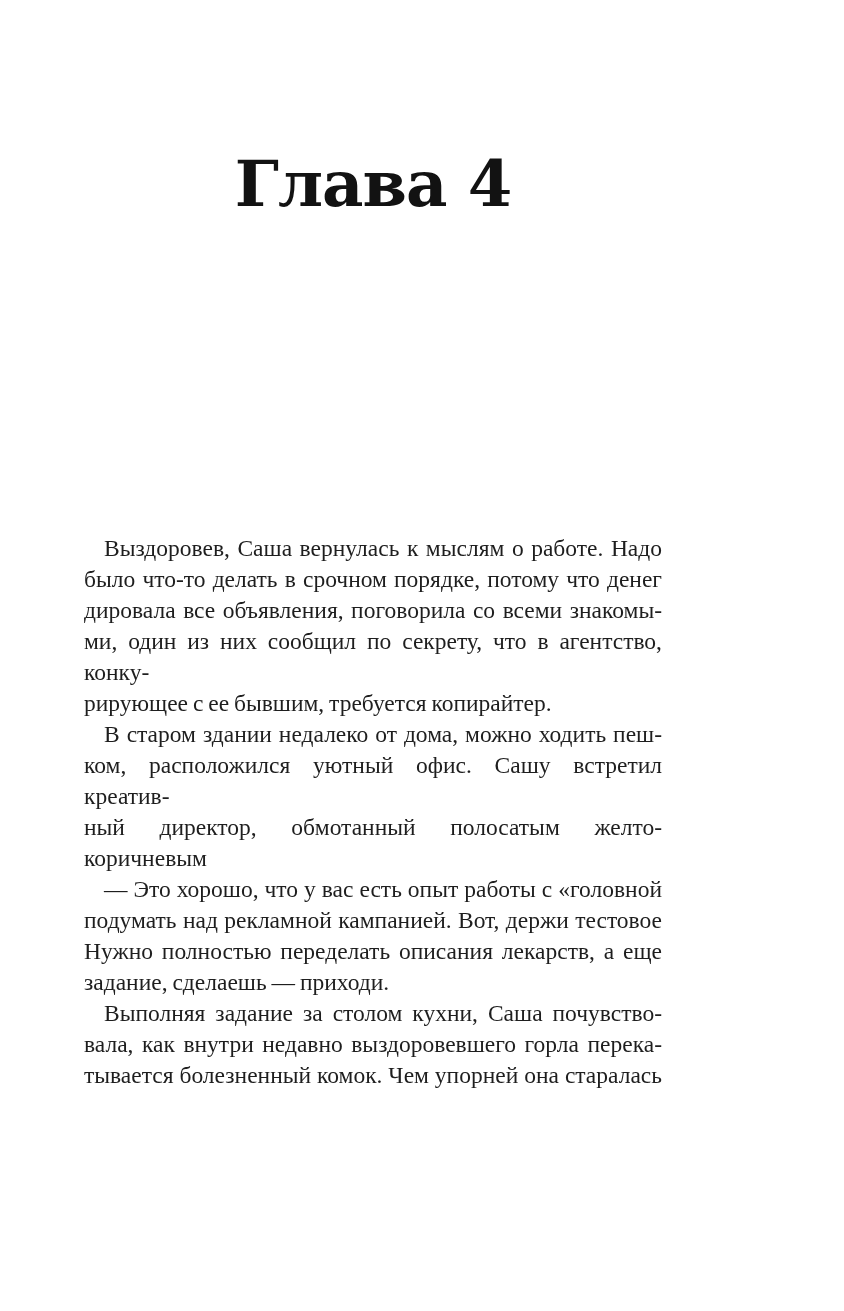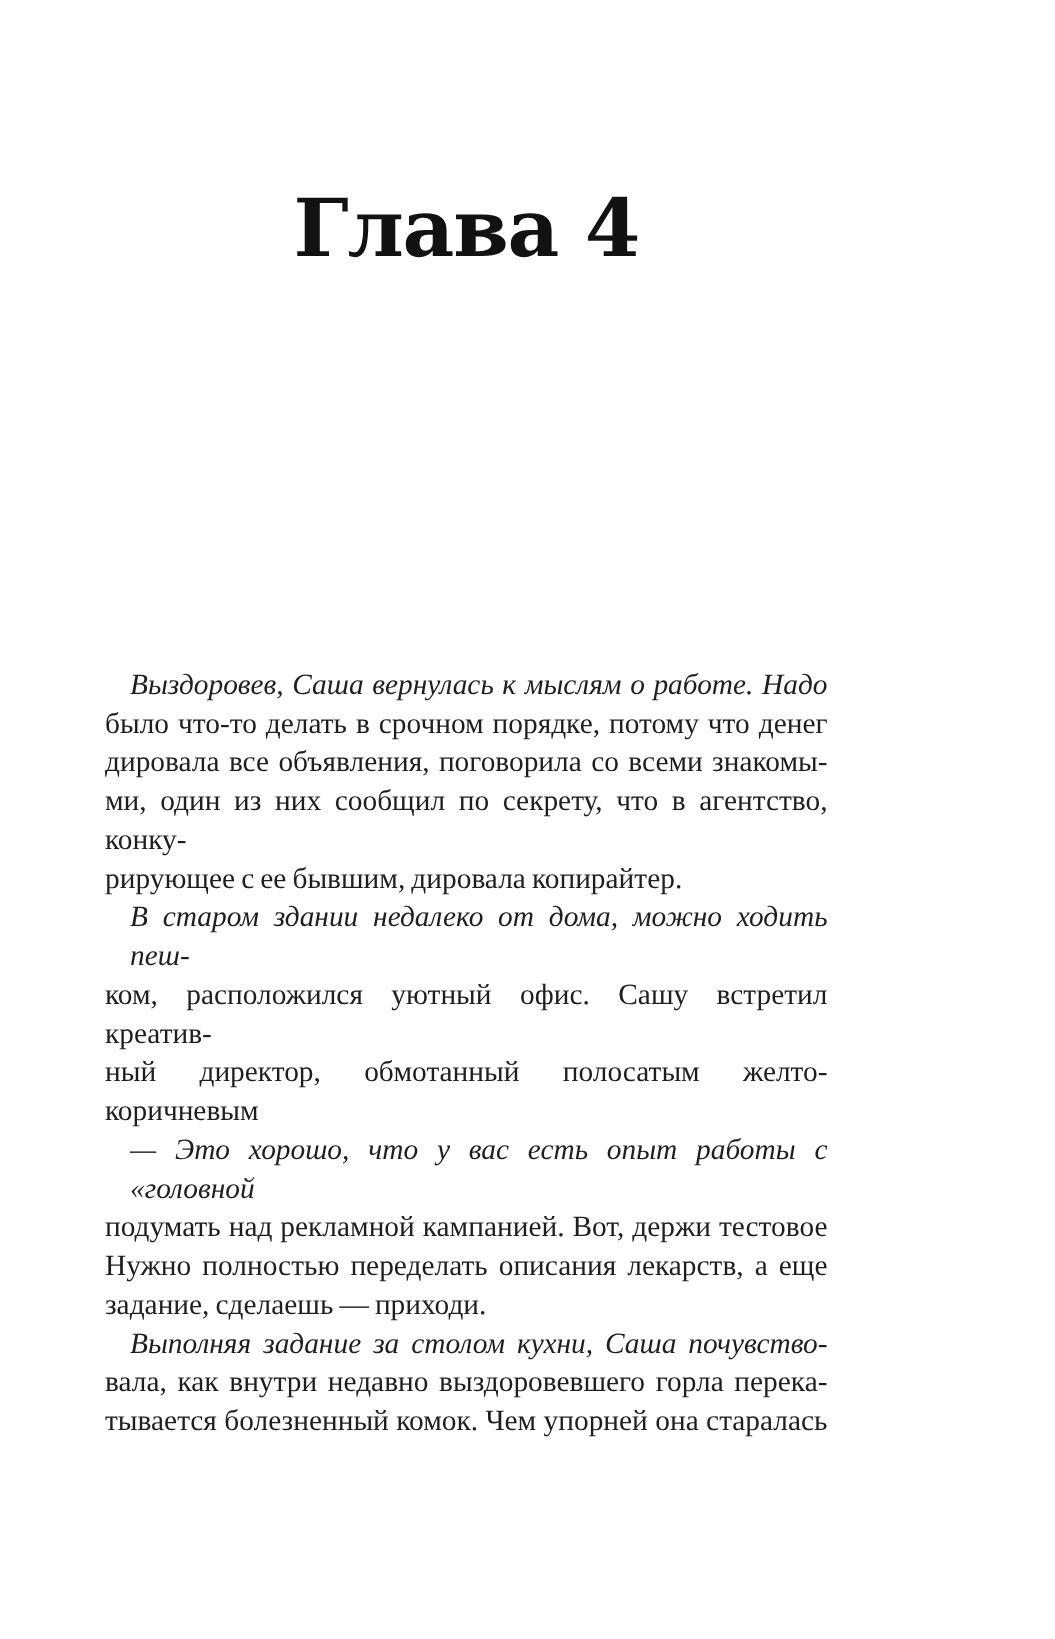--- a/index.html
+++ b/index.html
@@ -49,37 +49,36 @@
   .line {
     text-align: justify;
     text-align-last: left;
   }
   .line.j {
     text-align-last: justify;
     text-justify: inter-word;
   }
   .line.first {
     padding-left: 20px;
-    font-style: italic;
   }
 </style>
 </head>
 <body>
 
 <div class="page" style="background: rgb(255, 255, 255);">
   <h1 class="chapter-title" style="color: rgb(18, 18, 18);">Глава 4</h1>
   <div class="body-text" style="color: rgb(30, 30, 30);">
       <div class="para">
         <div class="line first j">Выздоровев, Саша вернулась к мыслям о работе. Надо</div>
         <div class="line j">было что-то делать в срочном порядке, потому что денег</div>
       </div>
       <div class="para">
         <div class="line j">дировала все объявления, поговорила со всеми знакомы-</div>
         <div class="line j">ми, один из них сообщил по секрету, что в агентство, конку-</div>
-        <div class="line">рирующее с ее бывшим, дировала копирайтер.</div>
+        <div class="line">рирующее с ее бывшим, требуется копирайтер.</div>
       </div>
       <div class="para">
         <div class="line first j">В старом здании недалеко от дома, можно ходить пеш-</div>
         <div class="line j">ком, расположился уютный офис. Сашу встретил креатив-</div>
         <div class="line j">ный директор, обмотанный полосатым желто-коричневым</div>
       </div>
       <div class="para">
         <div class="line first j">— Это хорошо, что у вас есть опыт работы с «головной</div>
         <div class="line j">подумать над рекламной кампанией. Вот, держи тестовое</div>
         <div class="line j">Нужно полностью переделать описания лекарств, а еще</div>

